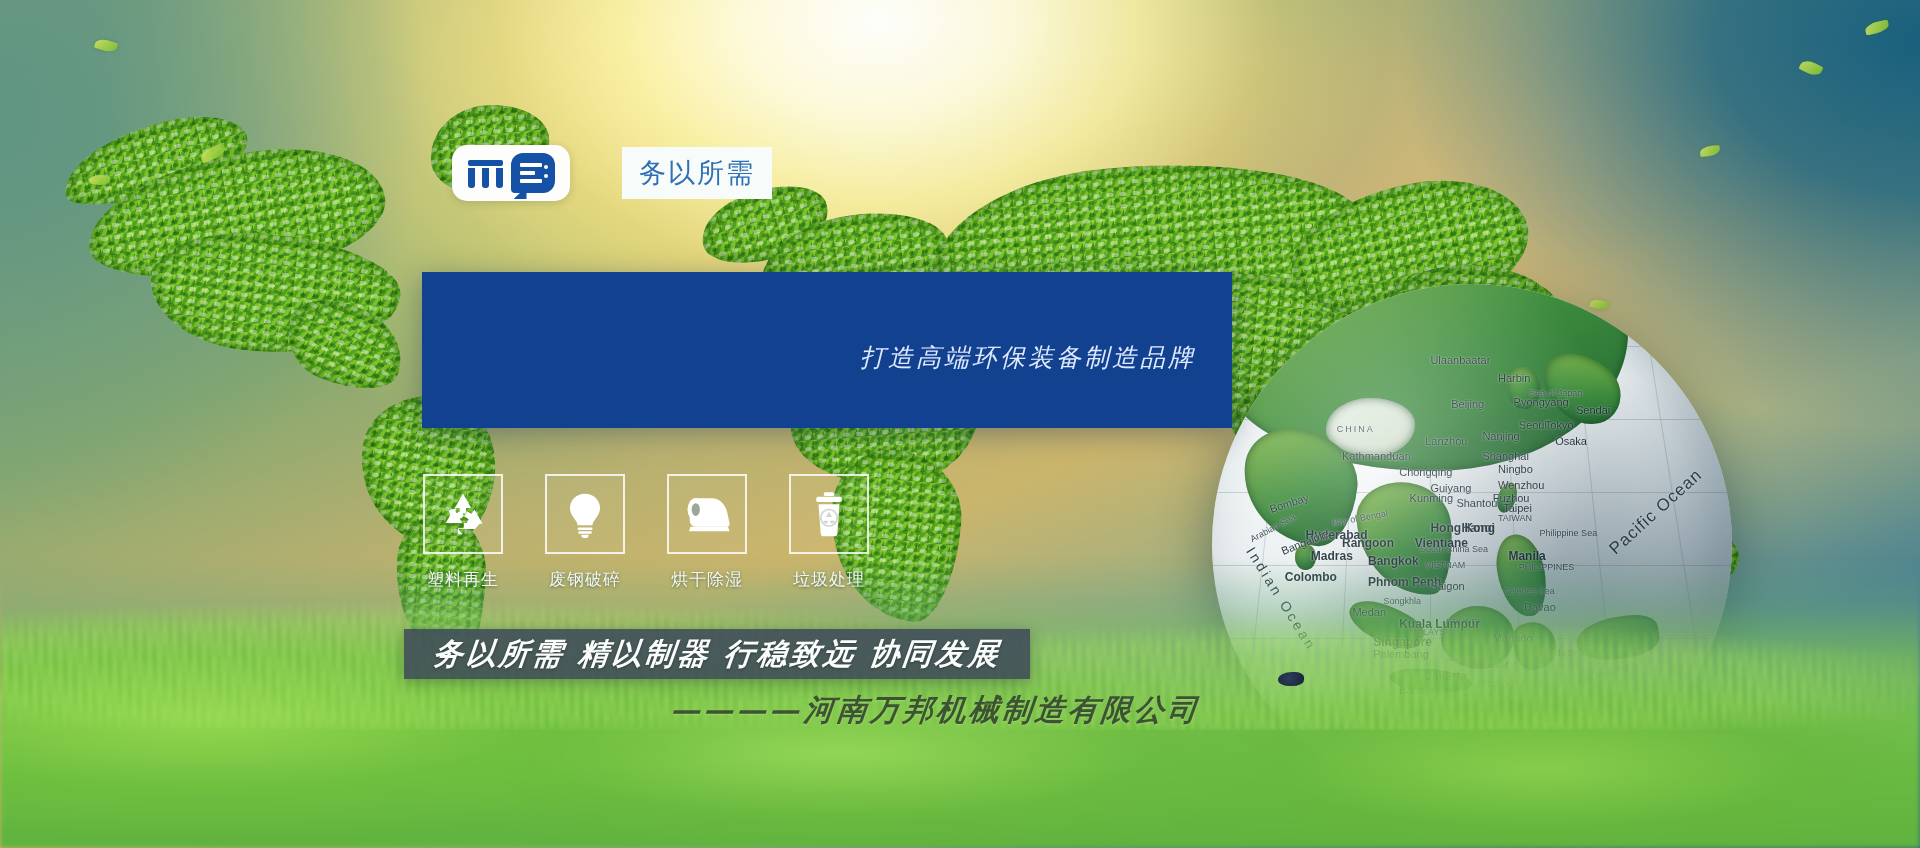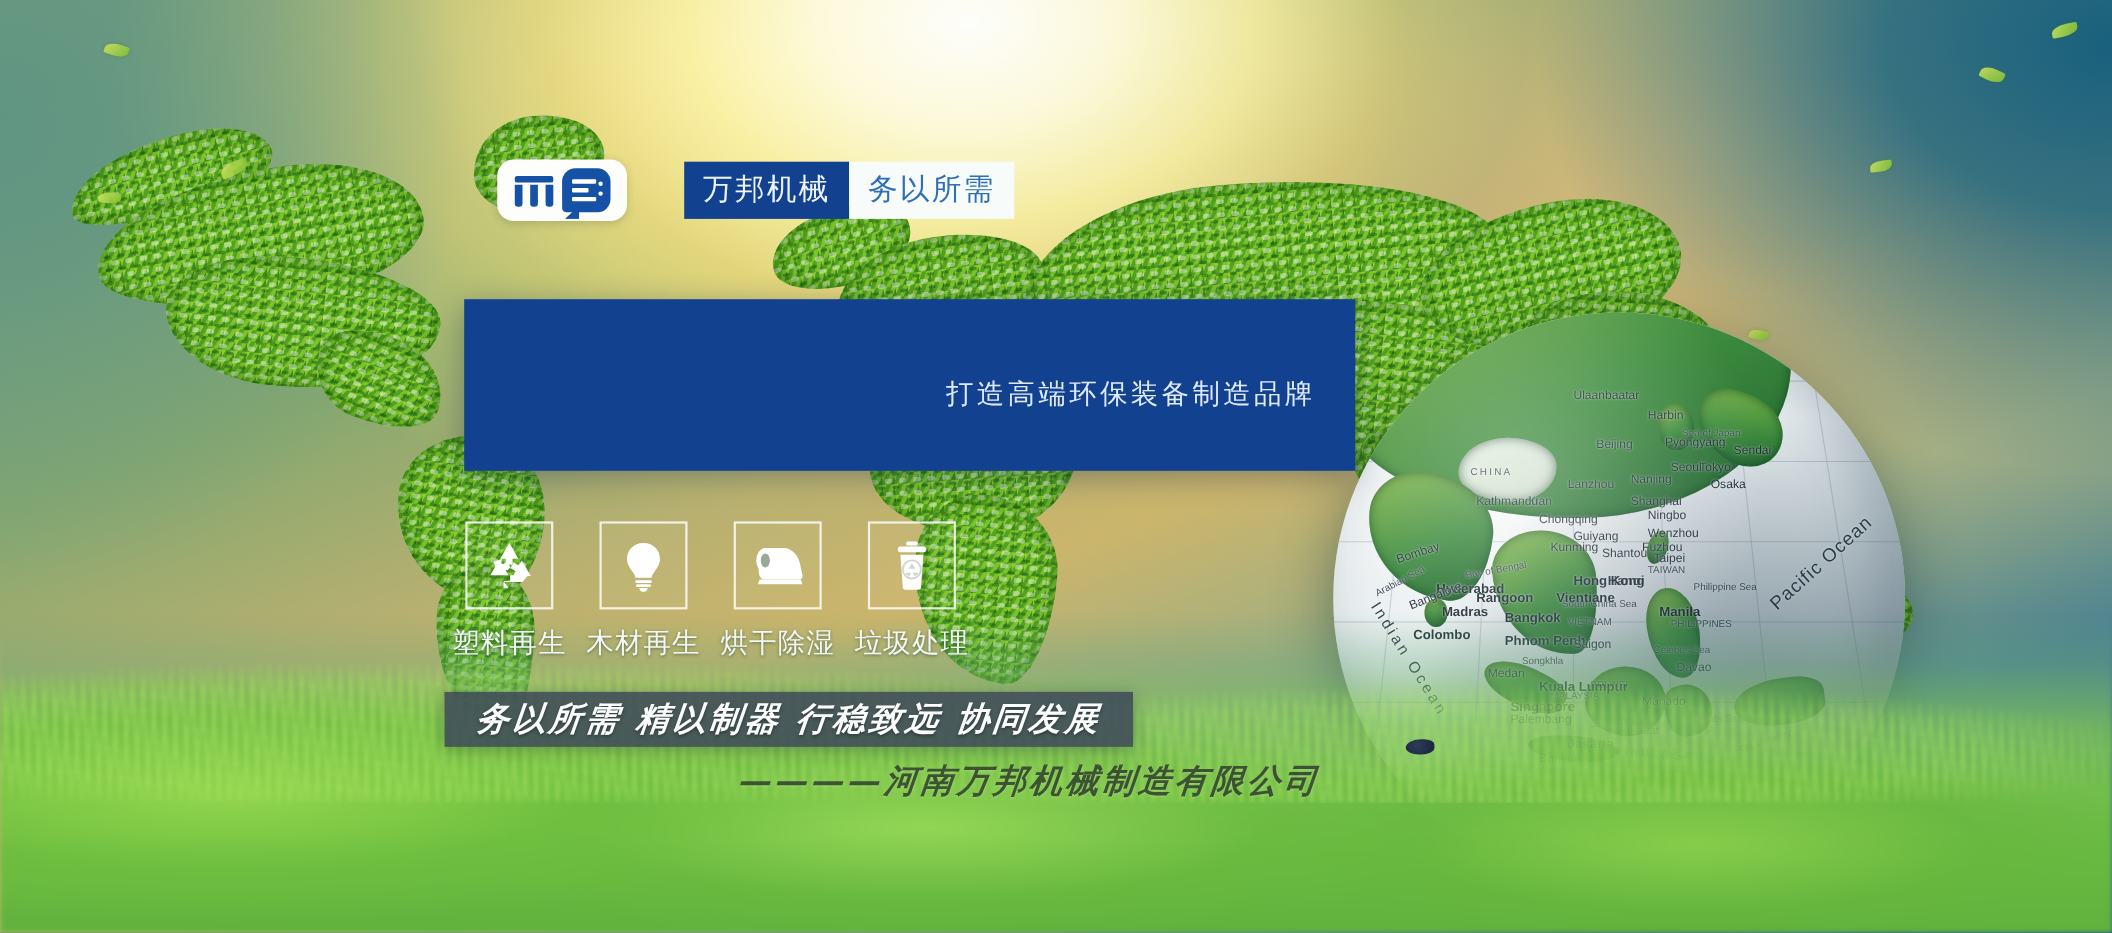--- a/index.html
+++ b/index.html
@@ -172,32 +172,33 @@
   .title-main{
     color:#eaf2ff;font-size:55px;letter-spacing:3px;line-height:1.05;
     padding:0 0 0 36px;font-weight:300;
     font-family:"DejaVu Sans","Liberation Sans",sans-serif;
     text-shadow:0 1px 2px rgba(0,0,0,.18);
   }
   .title-sub{
     color:#dfeaff;font-size:25px;letter-spacing:3px;margin-top:14px;
     text-align:right;padding-right:36px;font-weight:300;
     font-family:"DejaVu Sans","Liberation Sans",sans-serif;
+    font-style:italic;
   }
 
   
   .services{position:absolute;left:418px;top:474px;display:flex;gap:32px;}
   .svc{width:90px;display:flex;flex-direction:column;align-items:center;}
   .svc-box{
     width:76px;height:76px;border:2px solid rgba(255,255,255,.82);
     display:flex;align-items:center;justify-content:center;
     background:rgba(255,255,255,.04);
   }
   .svc-label{
-    margin-top:14px;color:#f2f7f4;font-size:25px;letter-spacing:1px;
+    margin-top:14px;color:#f2f7f4;font-size:17px;letter-spacing:1px;
     text-shadow:0 1px 3px rgba(20,50,40,.55);white-space:nowrap;
     font-family:"DejaVu Sans","Liberation Sans",sans-serif;
   }
   .ic{width:48px;height:48px;display:block;}
 
   
   .slogan{
     position:absolute;left:404px;top:629px;width:626px;height:50px;
     background:rgba(60,72,88,.86);
     display:flex;align-items:center;justify-content:center;
@@ -378,21 +379,20 @@
         <span class="ln l1"></span>
           <span class="ln l2"></span>
           <span class="ln l3"></span>
         <span class="dots">
             <b></b>
             <b></b>
           </span>
       </span>
     </div>
     <div class="hdr-boxes">
-      <div class="hdr-blue">万邦机械</div>
       <div class="hdr-white">务以所需</div>
     </div>
   </div>
 
   <div class="title-panel">
     <div class="title-sub">打造高端环保装备制造品牌</div>
   </div>
 
   <div class="services">
 
@@ -415,21 +415,21 @@
       <div class="svc-box">
         <svg class="ic" viewBox="0 0 64 64">
           <g fill="#ffffff">
             <path d="M32 5 C20 5 12 14 12 24 c0 7 4 12 7 16 2 2.5 3 4.5 3 7 h20 c0-2.5 1-4.5 3-7 3-4 7-9 7-16 0-10-8-19-20-19z"></path>
             <rect x="22" y="50" width="20" height="3.2" rx="1.6"></rect>
             <rect x="23" y="55" width="18" height="3.2" rx="1.6"></rect>
             <path d="M27 59.5 h10 a5 5 0 0 1 -10 0z"></path>
           </g>
         </svg>
       </div>
-      <div class="svc-label">木材再生</div>
+      <div class="svc-label">废钢破碎</div>
     </div>
 
 
     <div class="svc">
       <div class="svc-box">
         <svg class="ic" viewBox="0 0 64 64">
           <g fill="#ffffff">
             <ellipse cx="17" cy="26" rx="11" ry="15"></ellipse>
             <path d="M17 11 h22 c10 0 18 9 20 19 l3 14 c.6 3 -1 5 -4 5 h-41 c-5 0 -8 -4 -8 -9 v-19 c0 -6 4 -10 8 -10z"></path>
             <path d="M10 49 h50 l2 6 h-54z"></path>

